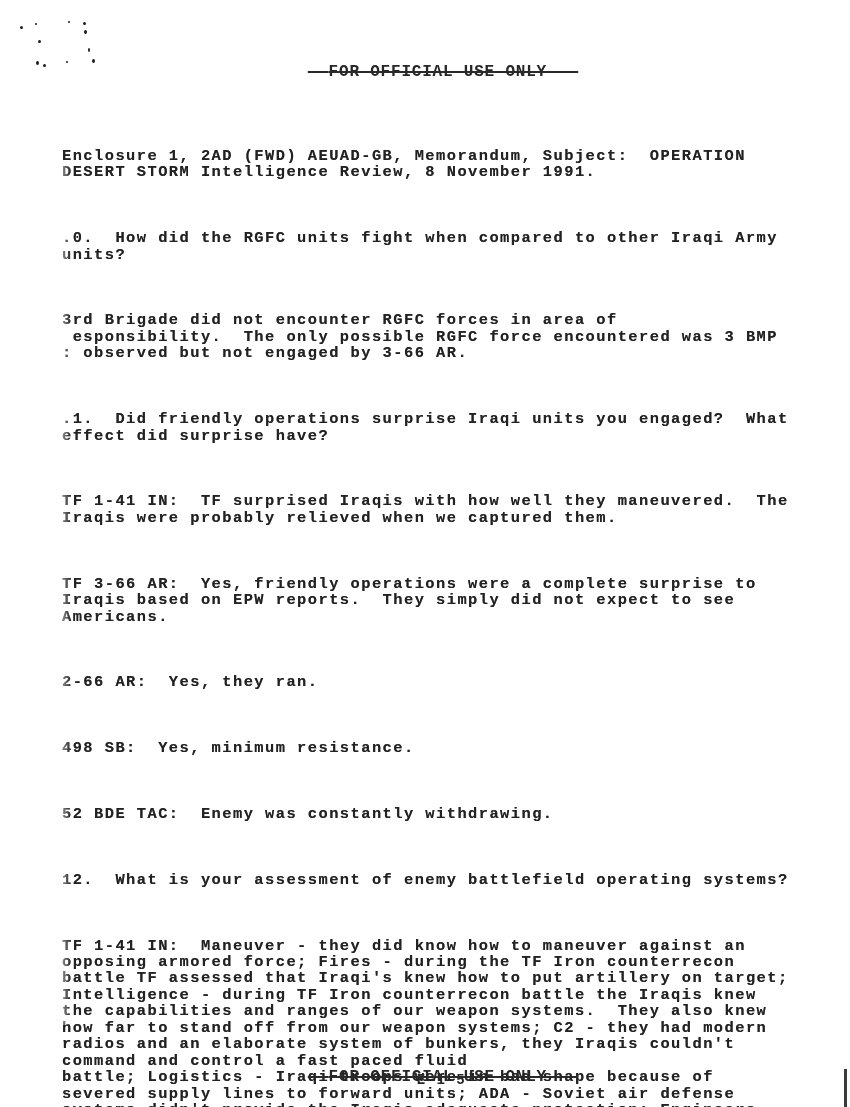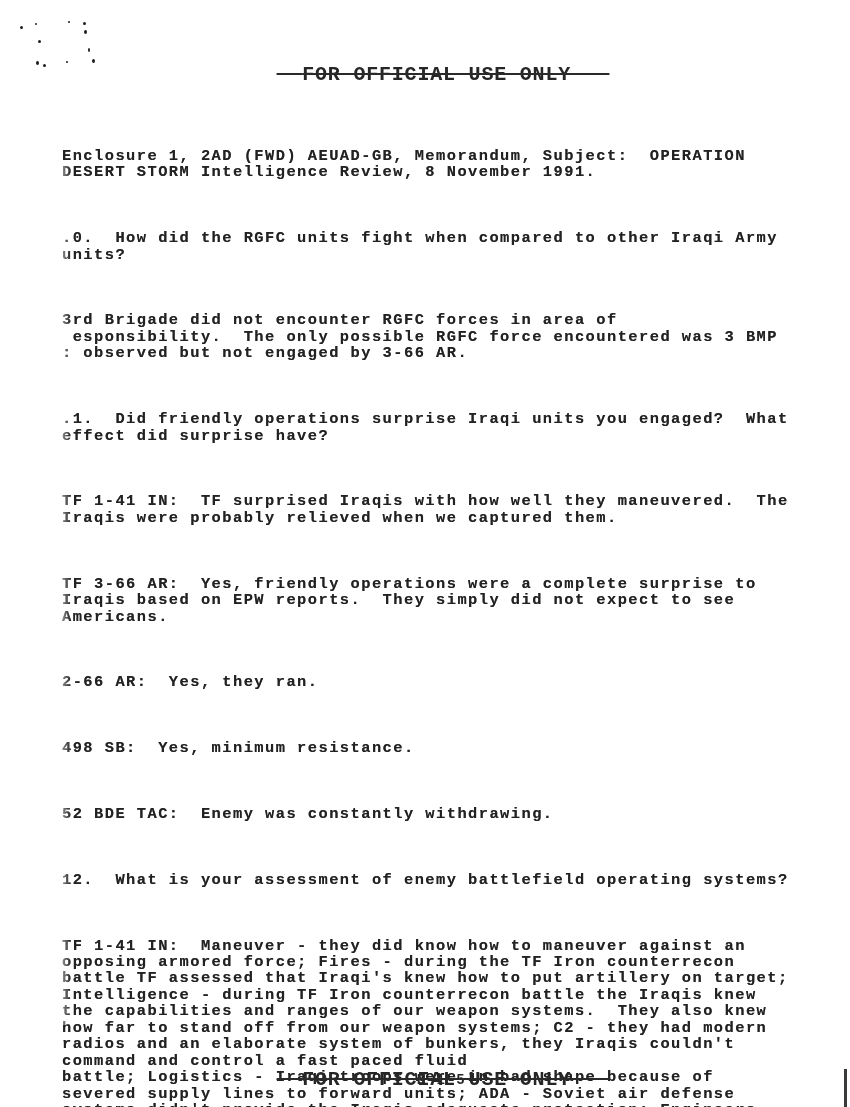--- a/index.html
+++ b/index.html
@@ -11,21 +11,21 @@
     overflow: hidden;
     font-family: "Liberation Mono", "DejaVu Sans Mono", monospace;
     color: #1f1f1f;
   }
   
   .banner {
     position: absolute;
     left: 0;
     width: 100%;
     text-align: center;
-    font-size: 20px;
+    font-size: 16px;
     letter-spacing: 0.8px;
     font-weight: bold;
     color: #262626;
   }
   .banner-top { top: 63px; }
   .banner-bottom { top: 1068px; }
   .banner .strike {
     display: inline-block;
     margin-left: 36px;
     text-decoration: line-through;

